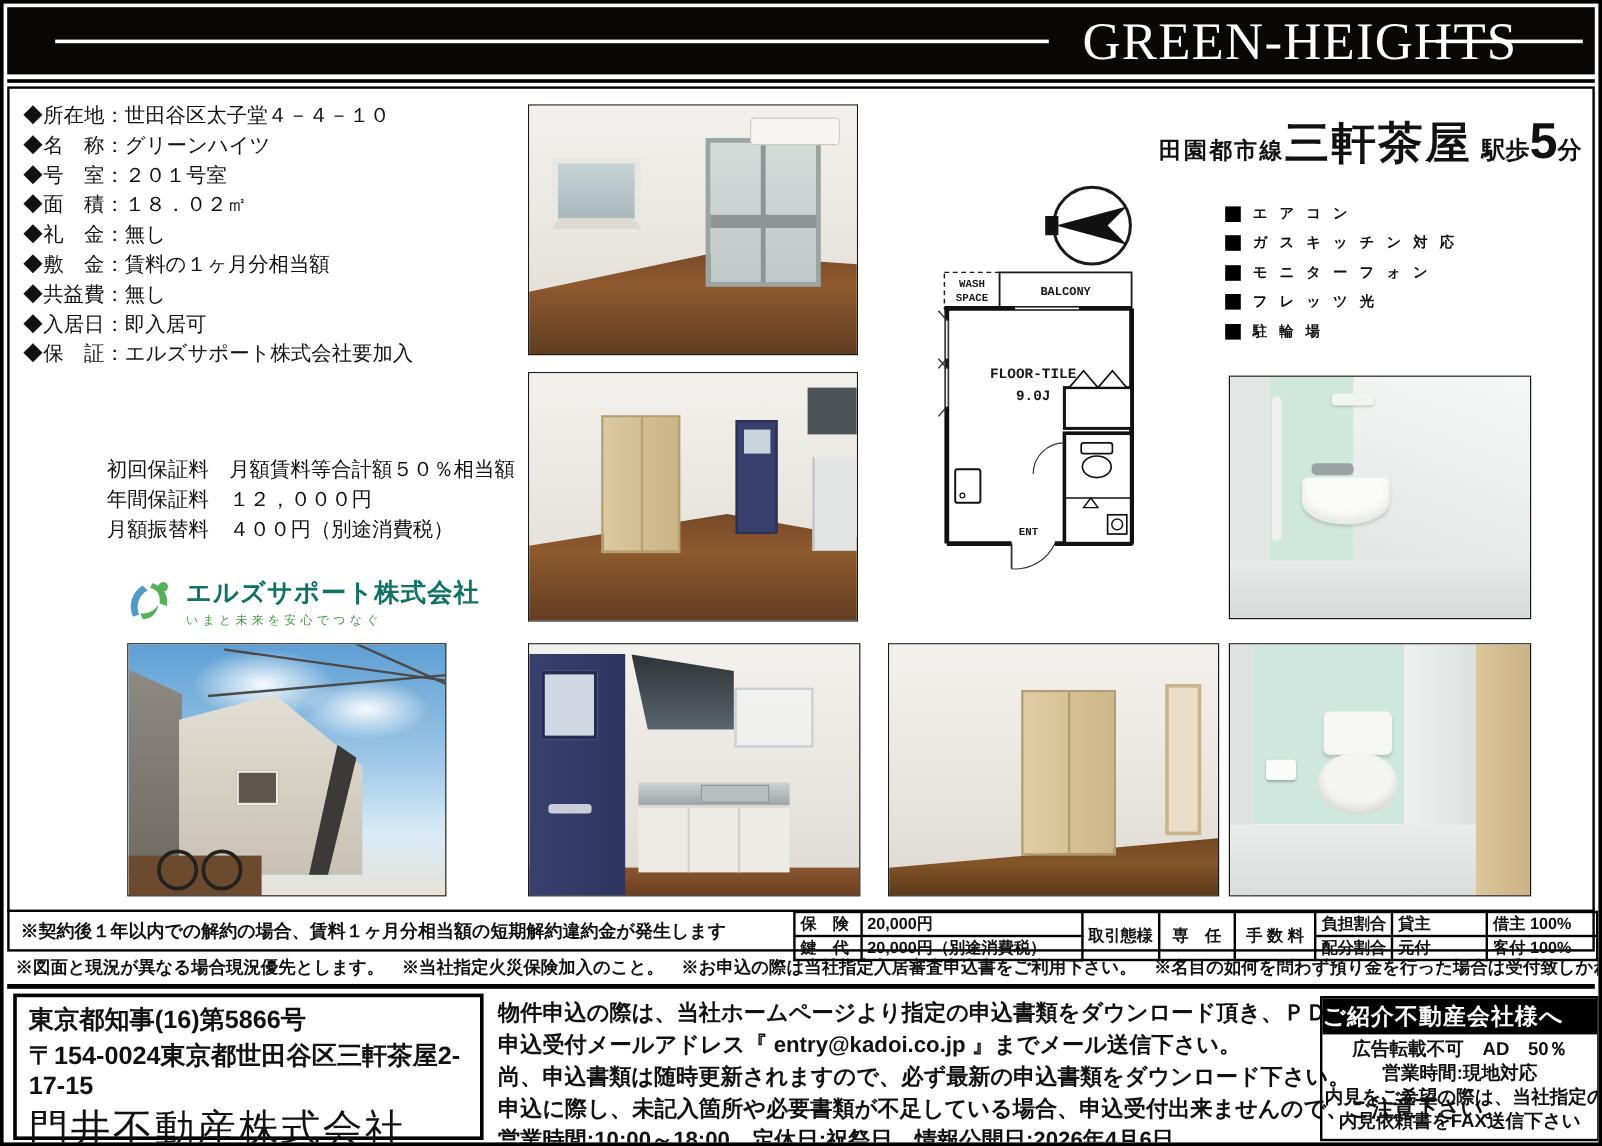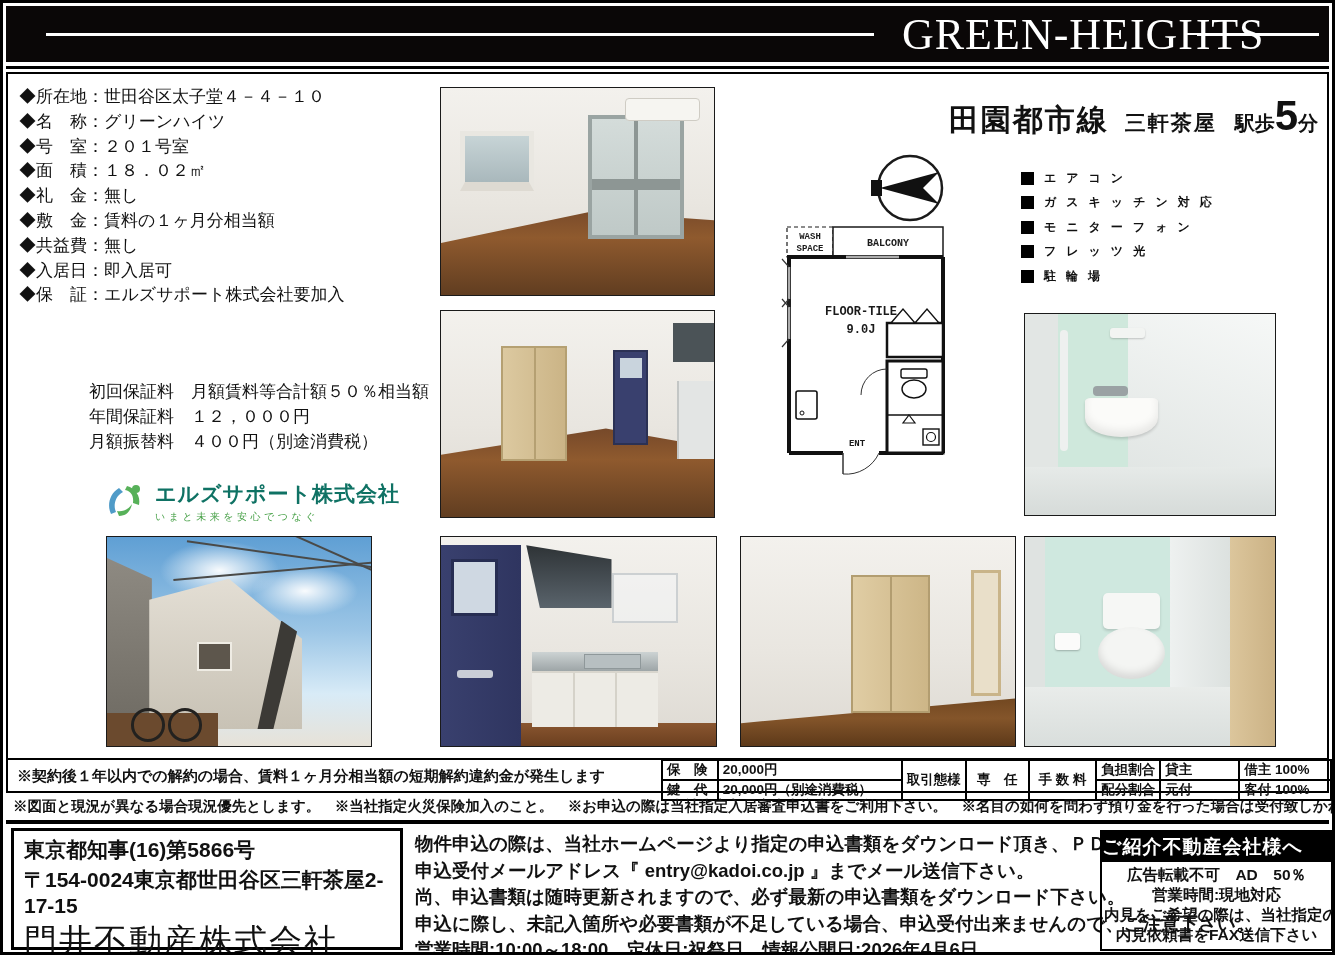--- a/index.html
+++ b/index.html
@@ -19,22 +19,22 @@
   
   .details{position:absolute;left:16px;top:82px;width:420px;font-size:17px;line-height:24.8px;white-space:nowrap;}
   .guarantee{position:absolute;left:86px;top:376px;width:360px;font-size:17px;line-height:25px;white-space:nowrap;}
   
   .logo{position:absolute;left:102px;top:477px;display:flex;align-items:flex-start;}
   .logo-text{margin-left:8px;}
   .logo-name{font-size:21px;font-weight:bold;color:#0f7264;letter-spacing:1px;white-space:nowrap;}
   .logo-tag{font-size:10px;color:#46a046;letter-spacing:3.5px;margin-top:2px;white-space:nowrap;}
   
   .station{position:absolute;top:92px;right:14px;display:flex;align-items:baseline;white-space:nowrap;font-weight:bold;}
-  .station .line{font-size:30px;letter-spacing:2px;margin-right:16px;}
-  .station .name{font-size:21px;letter-spacing:2px;margin-right:18px;}
+  .station .line{font-size:19px;letter-spacing:2px;}
+  .station .name{font-size:37px;letter-spacing:2px;margin-right:8px;}
   .station .walk{font-size:20px;}
   .station .min{font-size:42px;line-height:1;}
   .station .unit{font-size:20px;}
   
   .amenities{position:absolute;left:1018px;top:163px;}
   .amen{display:flex;align-items:center;height:24.5px;}
   .amen .sq{width:13px;height:13px;background:#000;margin-right:10px;flex:none;}
   .amen .lbl{font-size:12px;font-weight:bold;letter-spacing:10px;white-space:nowrap;}
   
   .compass{position:absolute;left:866px;top:147px;}

